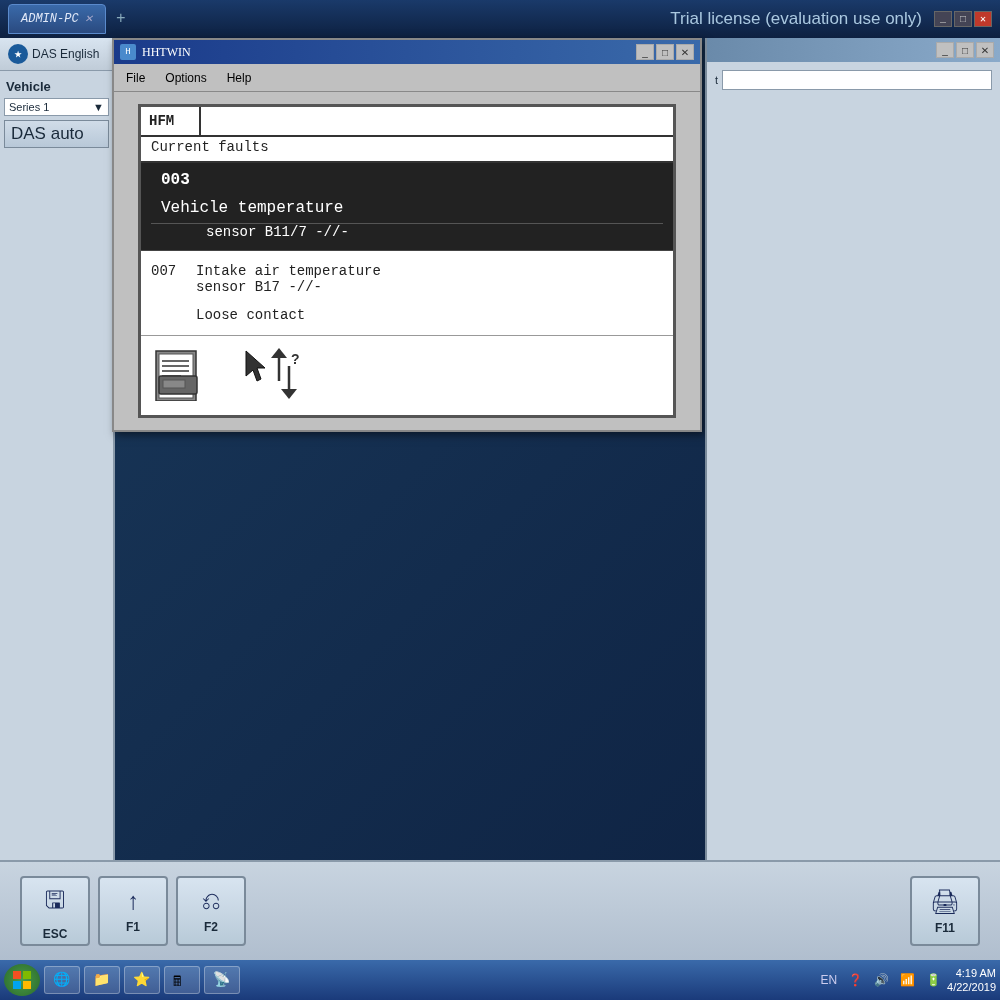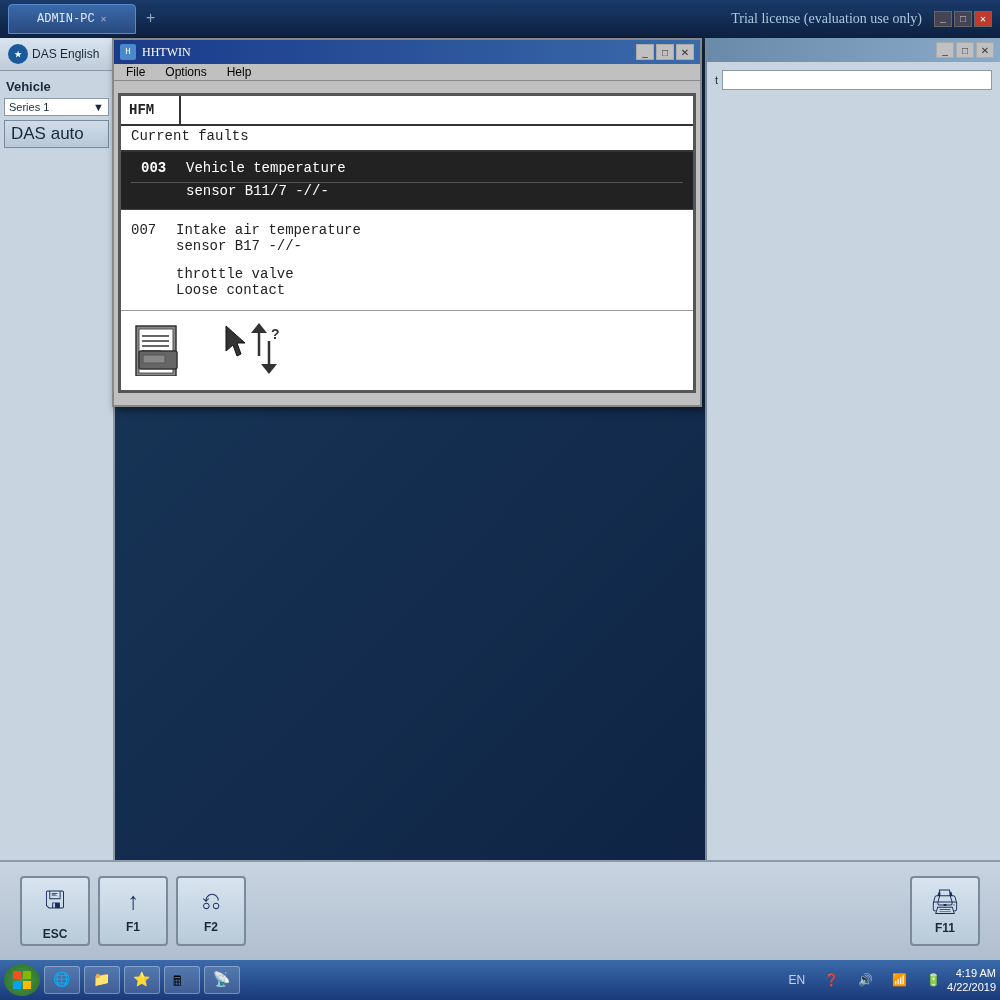--- a/index.html
+++ b/index.html
@@ -17,44 +17,45 @@
       background: linear-gradient(to bottom, #1a3a6a, #0d2040);
       display: flex;
       align-items: center;
       padding: 0 8px;
       gap: 4px;
     }
     .tab-item {
       background: linear-gradient(to bottom, #3a6aaa, #2a4a80);
       border: 1px solid #5a8acc;
       border-radius: 4px 4px 0 0;
-      padding: 4px 28px;
+      padding: 4px 12px;
       color: #e0e8f8;
       font-size: 12px;
       display: flex;
       align-items: center;
       gap: 6px;
       height: 30px;
+      font-style: italic;
     }
     .tab-close {
       color: #aac;
       font-size: 10px;
       cursor: pointer;
     }
     .tab-add {
       color: #8ab;
       font-size: 16px;
       cursor: pointer;
       padding: 2px 6px;
     }
     .trial-notice {
       margin-left: auto;
       color: #aac8e0;
-      font-size: 14px;
-      font-family: Liberation Serif, serif;
+      font-size: 17px;
+      font-family: Liberation Sans, sans-serif;
     }
     .win-controls {
       display: flex;
       gap: 2px;
       margin-left: 8px;
     }
     .win-btn {
       width: 18px;
       height: 16px;
       border: 1px solid #666;
@@ -190,39 +191,39 @@
       color: #333;
       background: #c0c0c0;
       cursor: pointer;
       font-family: Arial, sans-serif;
     }
     .hhtwin-win-btn.close-btn { background: #c0c0c0; }
 
     
     .menu-bar {
       background: #c0c0c0;
-      height: 17px;
+      height: 28px;
       display: flex;
       align-items: center;
       padding: 0 4px;
       border-bottom: 1px solid #888;
       gap: 4px;
     }
     .menu-item {
       padding: 2px 8px;
       font-size: 12px;
       color: #000;
       cursor: pointer;
       font-family: Arial, sans-serif;
     }
 
     
     .hht-display {
       background: #bef264;
-      margin: 12px 4px;
+      margin: 12px 24px;
       border: 3px solid #555;
       padding: 0;
       font-family: 'Courier New', Courier, monospace;
     }
 
     
     .hht-header {
       display: flex;
       border-bottom: 2px solid #333;
       background: white;
@@ -244,24 +245,25 @@
       justify-content: space-between;
     }
     .hht-header-title { font-weight: normal; }
     .hht-header-counter { font-weight: normal; }
 
     
     .fault-row-highlighted {
       background: #222;
       color: white;
       padding: 6px 10px;
-      font-size: 14px;
+      font-size: 16px;
       display: flex;
       gap: 10px;
       border-bottom: 1px solid #555;
+      flex-direction: column;
     }
     .fault-code-highlight {
       background: #222;
       color: white;
       font-weight: bold;
       min-width: 35px;
     }
     .fault-desc-highlight {
       color: white;
     }
@@ -423,21 +425,21 @@
       font-size: 11px;
       font-family: Arial, sans-serif;
     }
     .taskbar-time {
       text-align: right;
       line-height: 1.3;
     }
     .taskbar-icons {
       display: flex;
       align-items: center;
-      gap: 19px;
+      gap: 11px;
       text-align: center;
     }
     .taskbar-icon-item {
       font-size: 12px;
       color: #cce;
     }
 
     
     .hht-subheader {
       background: white;
@@ -531,23 +533,20 @@
           <div style="display:flex; gap:10px; font-size:14px; font-family:'Courier New',monospace; color:#222;">
             <span style="min-width:35px;font-family:Liberation Mono, monospace;">007</span>
             <span>Intake air temperature</span>
           </div>
           <div style="padding-left:45px; font-size:14px; font-family:'Courier New',monospace; color:#222; padding-bottom:8px;">
             <span>sensor B17 -//-</span>
           </div>
         </div>
 
         <div style="padding: 4px 10px 8px 10px;">
-          <div style="padding-left:45px; font-size:14px; font-family:'Courier New',monospace; color:#222;">
-            <span>throttle valve</span>
-          </div>
           <div style="padding-left:45px; font-size:14px; font-family:'Courier New',monospace; color:#222; padding-bottom:4px;">
             <span>Loose contact</span>
           </div>
         </div>
 
         <div class="hht-icons-area">
 
           <svg width="70" height="55" viewBox="0 0 70 55">
 
             <rect x="5" y="5" width="40" height="50" fill="#888" stroke="#333" stroke-width="1.5"></rect>

